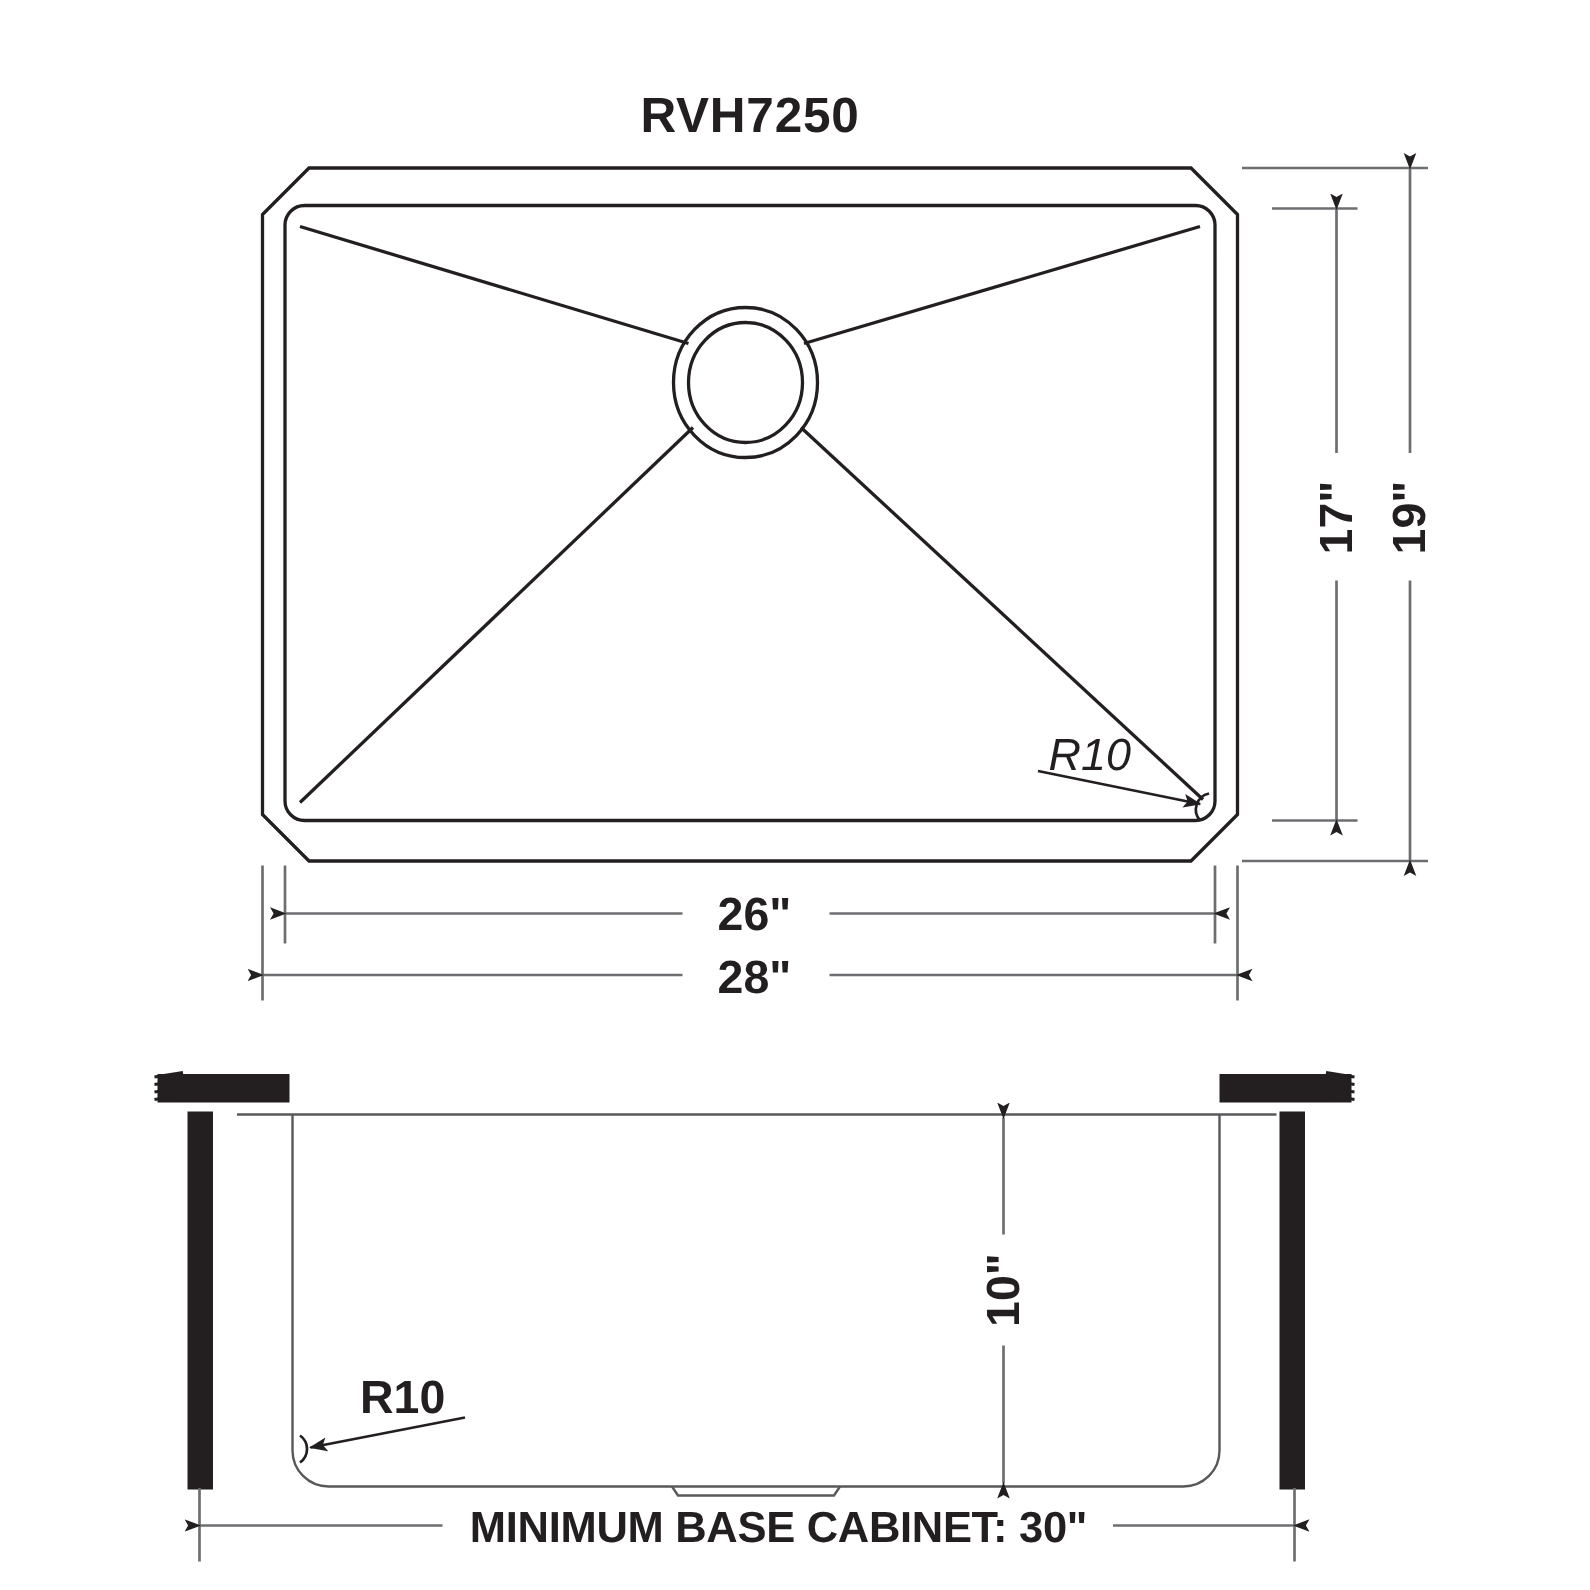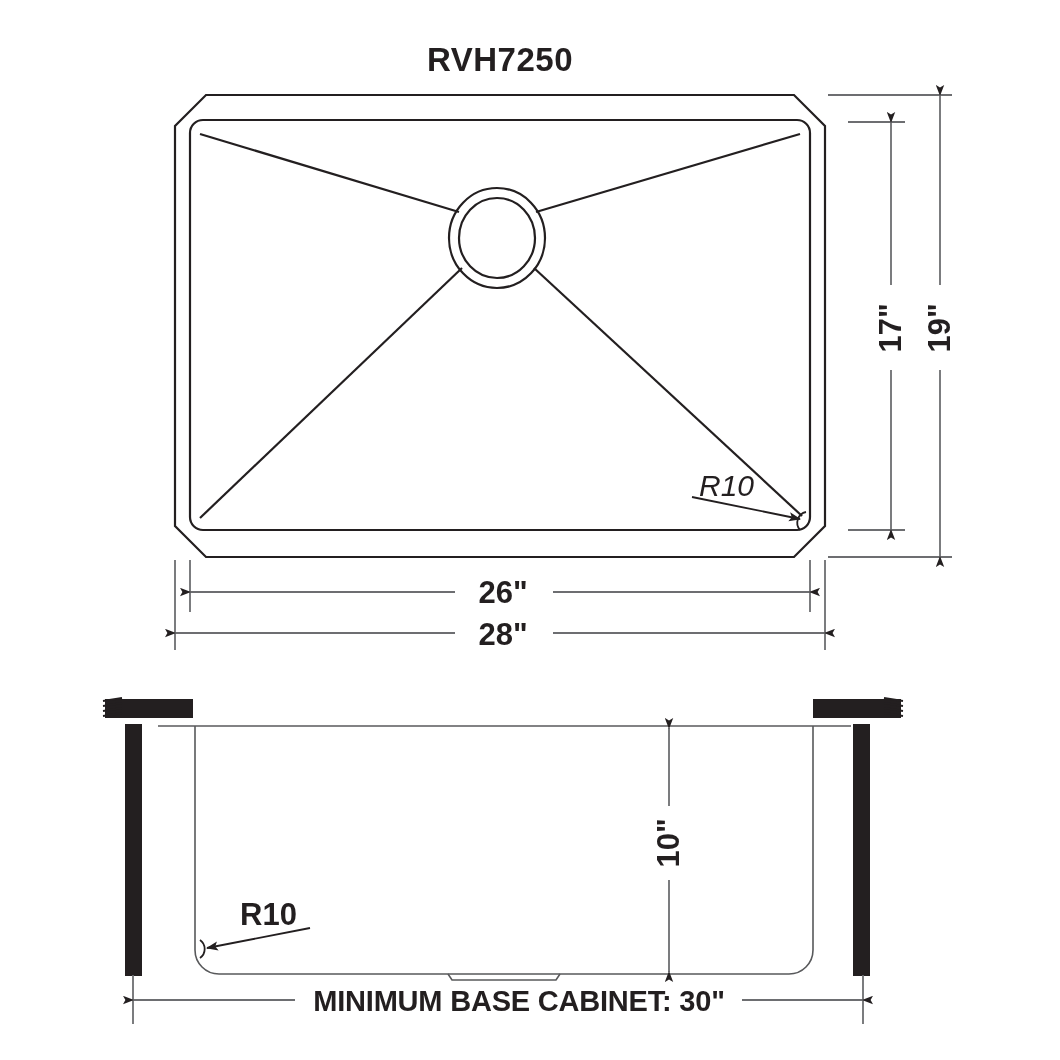--- a/index.html
+++ b/index.html
@@ -11,21 +11,21 @@
     width: 1060px;
     height: 1060px;
     font-family: "Liberation Sans", sans-serif;
     color: #231f20;
     position: relative;
     overflow: hidden;
   }
   #spec-sheet {
     position: absolute;
     left: 0;
-    top: 0;
+    top: 17px;
     width: 1060px;
     height: 760px;
   }
   .drawing-svg {
     display: block;
     width: 1060px;
     height: 1060px;
   }
   text {
     font-family: "Liberation Sans", sans-serif;

